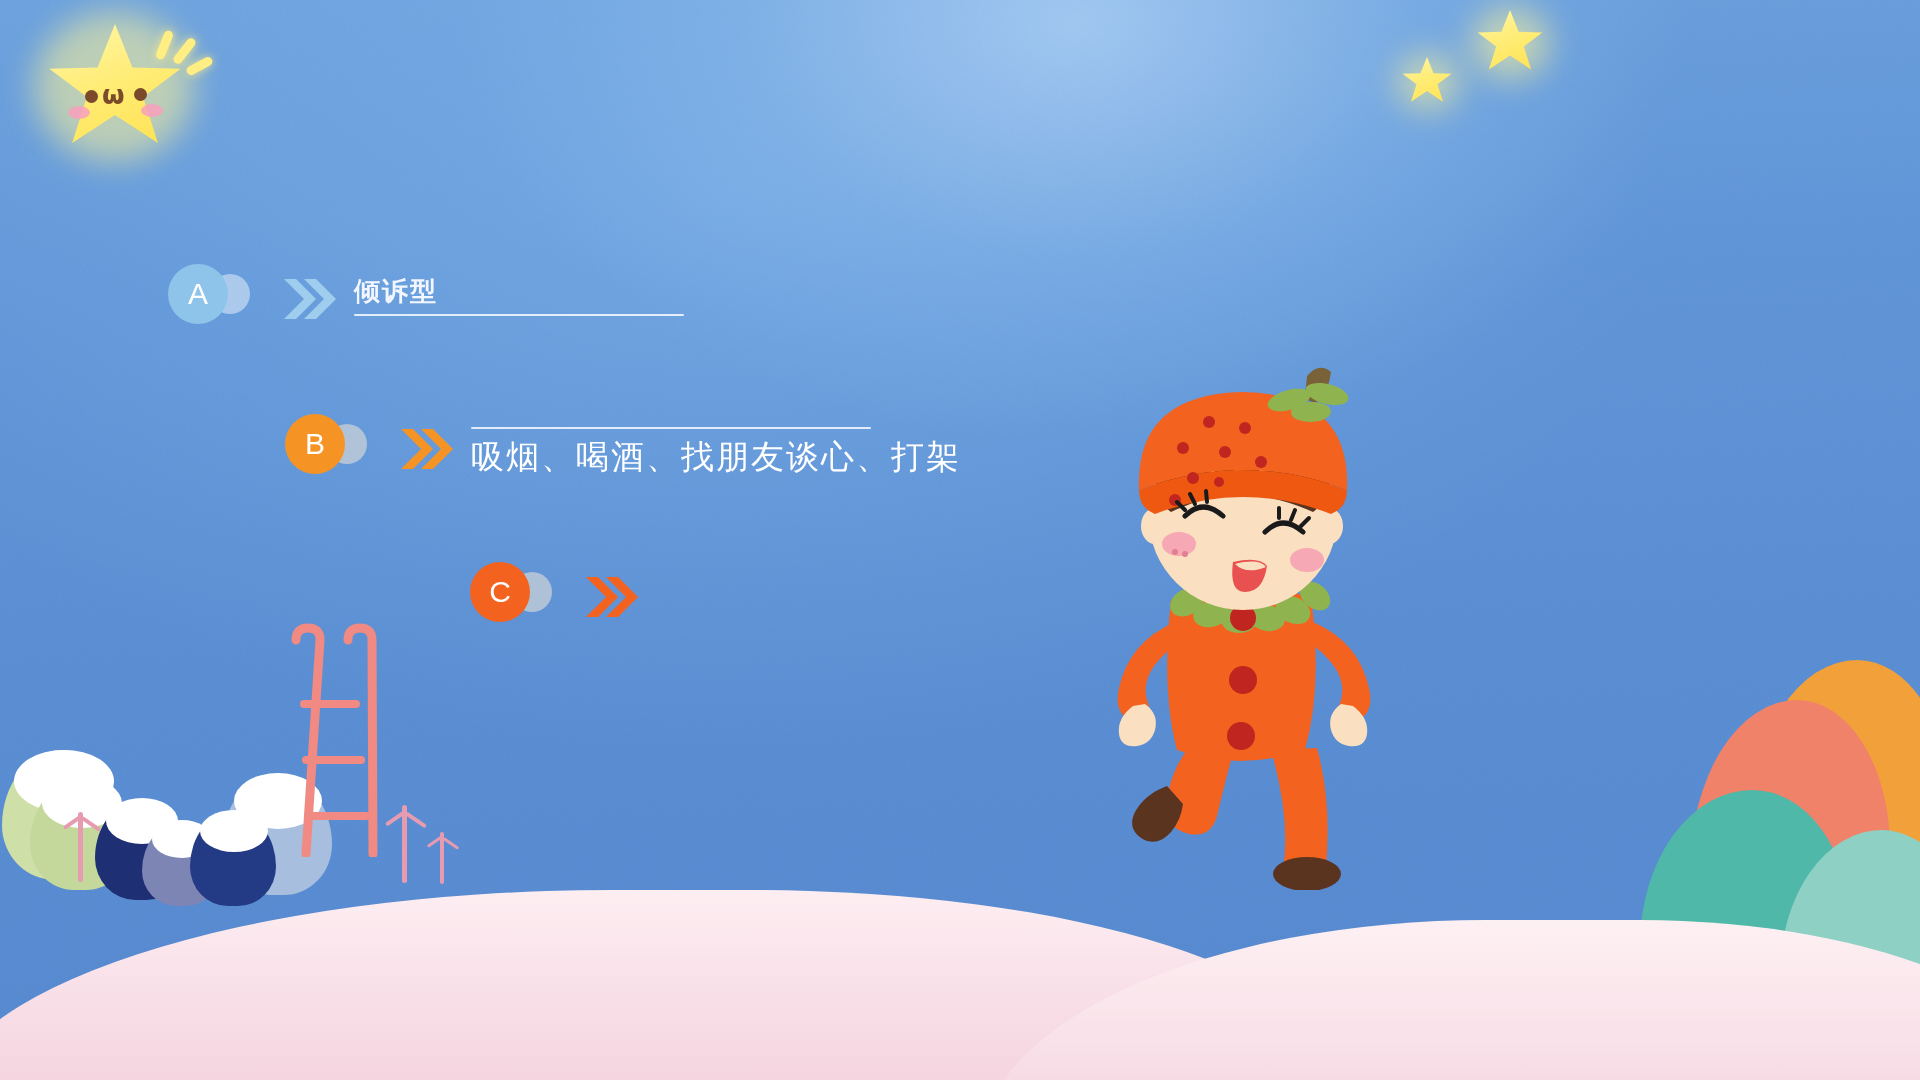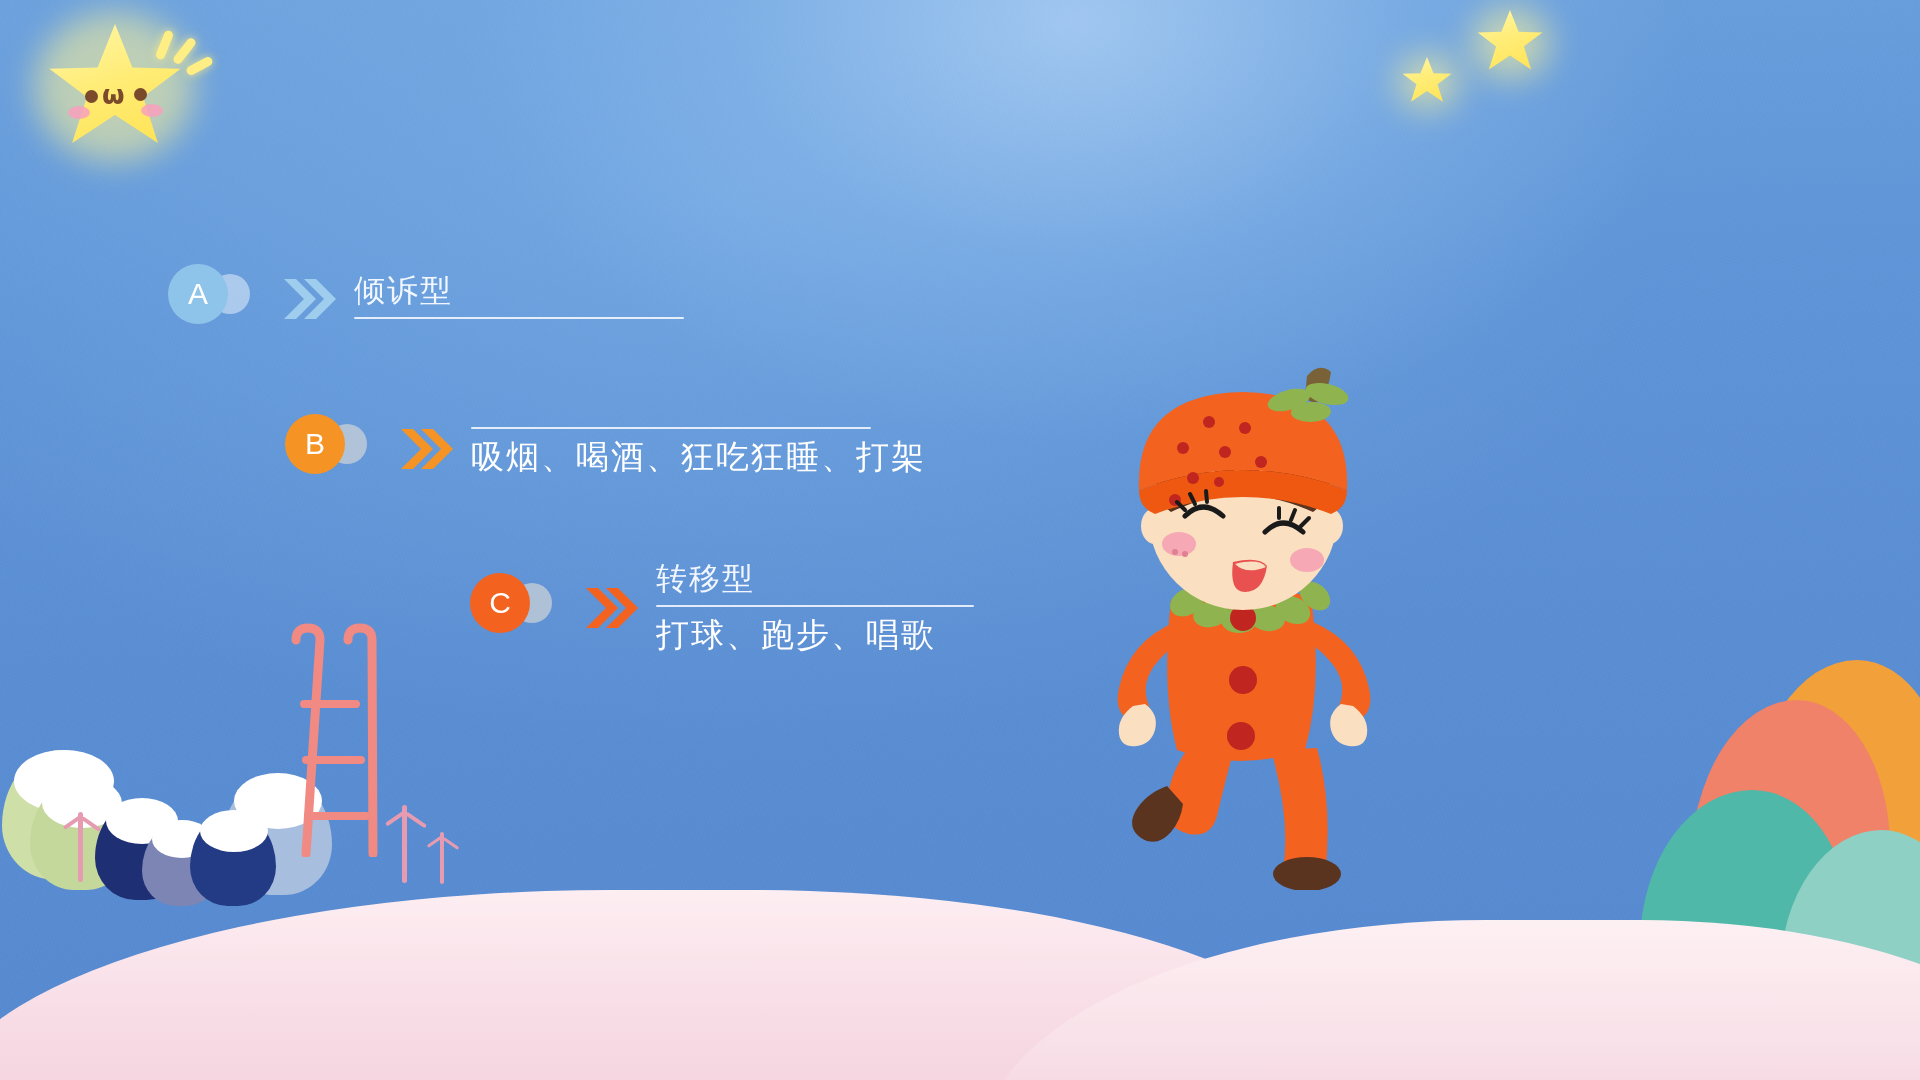--- a/index.html
+++ b/index.html
@@ -53,22 +53,22 @@
     position:absolute;left:0;top:2px;width:60px;height:60px;border-radius:50%;
     display:flex;align-items:center;justify-content:center;
     font-size:30px;color:#ffffff;font-weight:400;
     font-family:"Liberation Sans",sans-serif;
   }
   .badge-ghost{position:absolute;left:42px;top:12px;width:40px;height:40px;border-radius:50%;}
   .chev{position:relative;width:60px;height:52px;flex:0 0 auto;margin-left:2px;}
   .chev svg{display:block;}
   .txtcol{margin-left:14px;}
   .t-head{
-    font-size:31px;color:#f2f7ff;letter-spacing:2px;line-height:1.25;
-    font-family:"Liberation Sans","DejaVu Sans",sans-serif;font-weight:400;
+    font-size:26px;color:#f2f7ff;letter-spacing:2px;line-height:1.25;
+    font-family:"Liberation Sans","DejaVu Sans",sans-serif;font-weight:700;
   }
   .t-rule{height:2px;background:rgba(255,255,255,.82);margin:6px 0 7px 0;border-radius:2px;}
   .t-sub{
     font-size:33px;color:#ffffff;letter-spacing:2px;line-height:1.25;
     font-family:"Liberation Sans","DejaVu Sans",sans-serif;font-weight:300;
   }
 
   
   .snowground{
     position:absolute;left:-60px;bottom:-30px;width:1400px;height:220px;
@@ -142,41 +142,36 @@
       </div>
     </div>
     <div class="chev">
       <svg width="60" height="52" viewBox="0 0 60 52">
         <path d="M4 6 L24 26 L4 46 L16 46 L36 26 L16 6 Z" fill="#f59324"></path>
         <path d="M24 6 L44 26 L24 46 L36 46 L56 26 L36 6 Z" fill="#f59324"></path>
       </svg>
     </div>
     <div class="txtcol">
       <div class="t-rule" style="width:400px;"></div>
-      <div class="t-sub">吸烟、喝酒、狂吃狂睡、打架</div>
+      <div class="t-sub">吸烟、喝酒、找朋友谈心、打架</div>
     </div>
   </div>
 
   <div class="item" style="left:470px;top:560px;">
     <div class="badge-grp">
       <div class="badge-ghost" style="background:rgba(205,210,215,.72);"></div>
       <div class="badge" style="background:#f4621f;">
         <span>C</span>
       </div>
     </div>
     <div class="chev">
       <svg width="60" height="52" viewBox="0 0 60 52">
         <path d="M4 6 L24 26 L4 46 L16 46 L36 26 L16 6 Z" fill="#f4621f"></path>
         <path d="M24 6 L44 26 L24 46 L36 46 L56 26 L36 6 Z" fill="#f4621f"></path>
       </svg>
-    </div>
-    <div class="txtcol">
-      <div class="t-head">转移型</div>
-      <div class="t-rule" style="width:318px;"></div>
-      <div class="t-sub">打球、跑步、唱歌</div>
     </div>
   </div>
 
   <div class="rightblob" style="left:1630px;top:660px;width:300px;height:430px;">
     <div class="rb" style="left:120px;top:0;width:200px;height:320px;background:#f2a03a;"></div>
     <div class="rb" style="left:60px;top:40px;width:200px;height:330px;background:#f0826a;"></div>
     <div class="rb" style="left:10px;top:130px;width:210px;height:300px;background:#4fb8a8;"></div>
     <div class="rb" style="left:150px;top:170px;width:190px;height:280px;background:#8fd0c4;"></div>
   </div>
 

